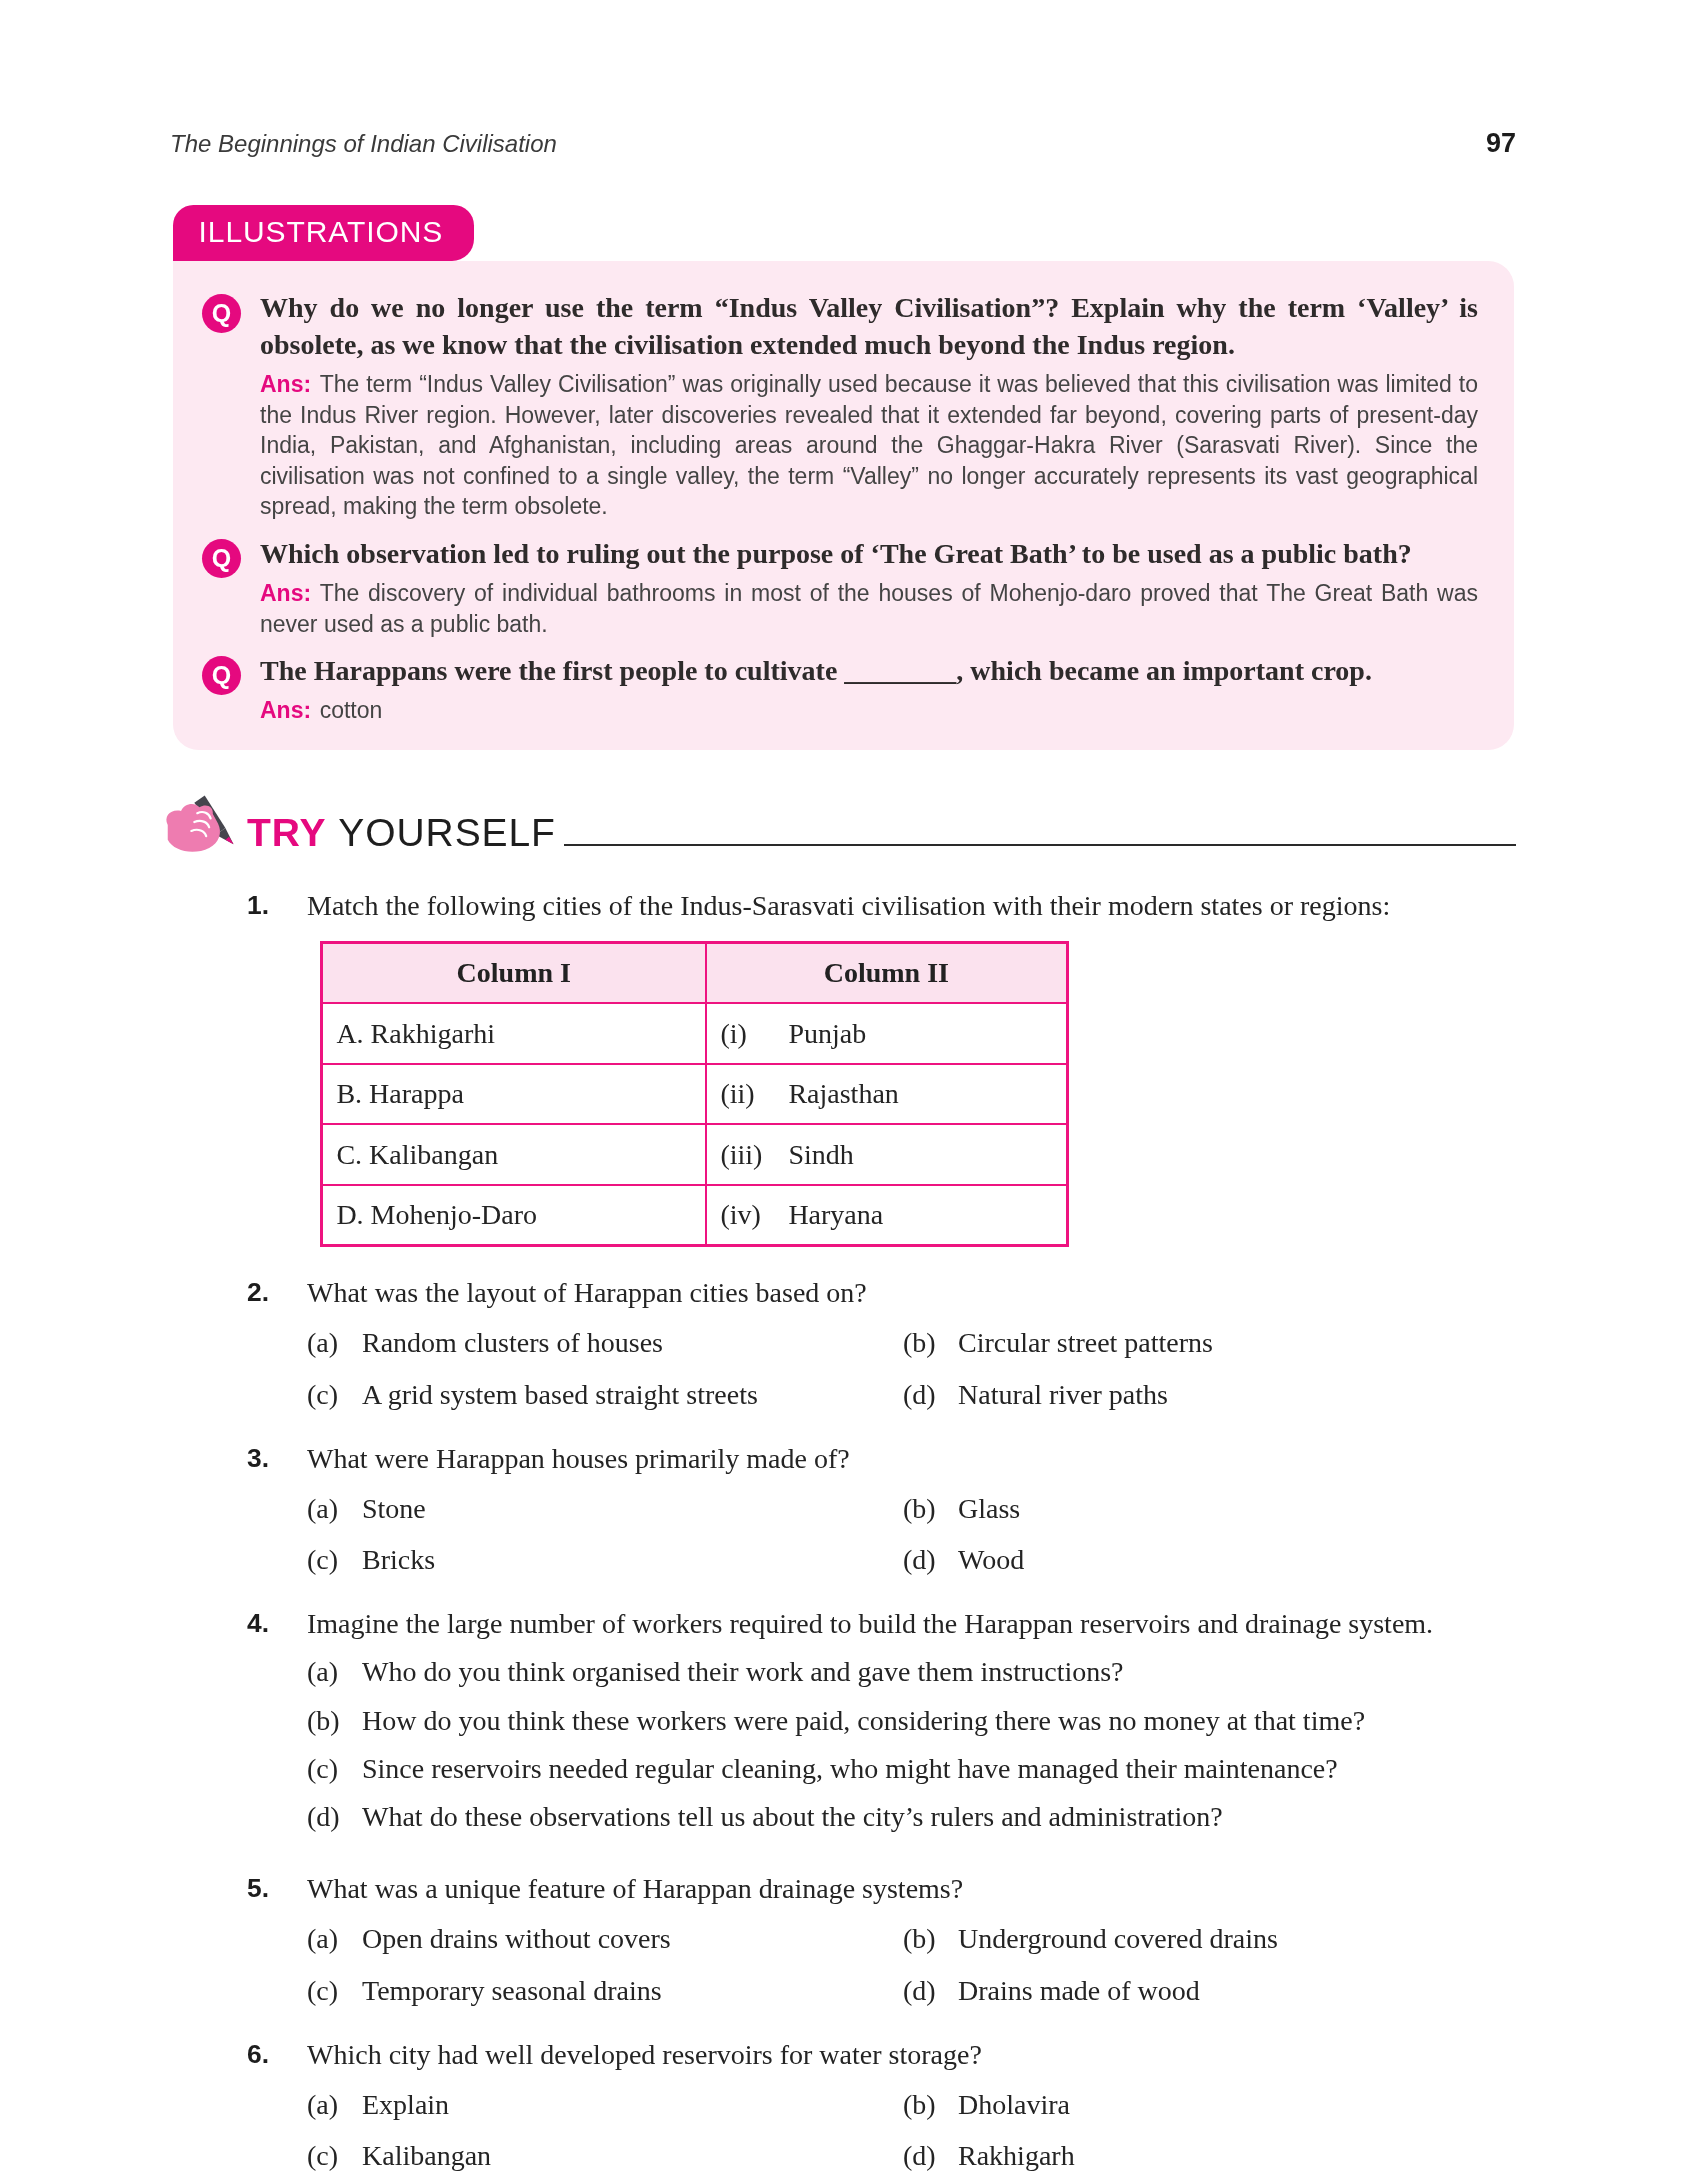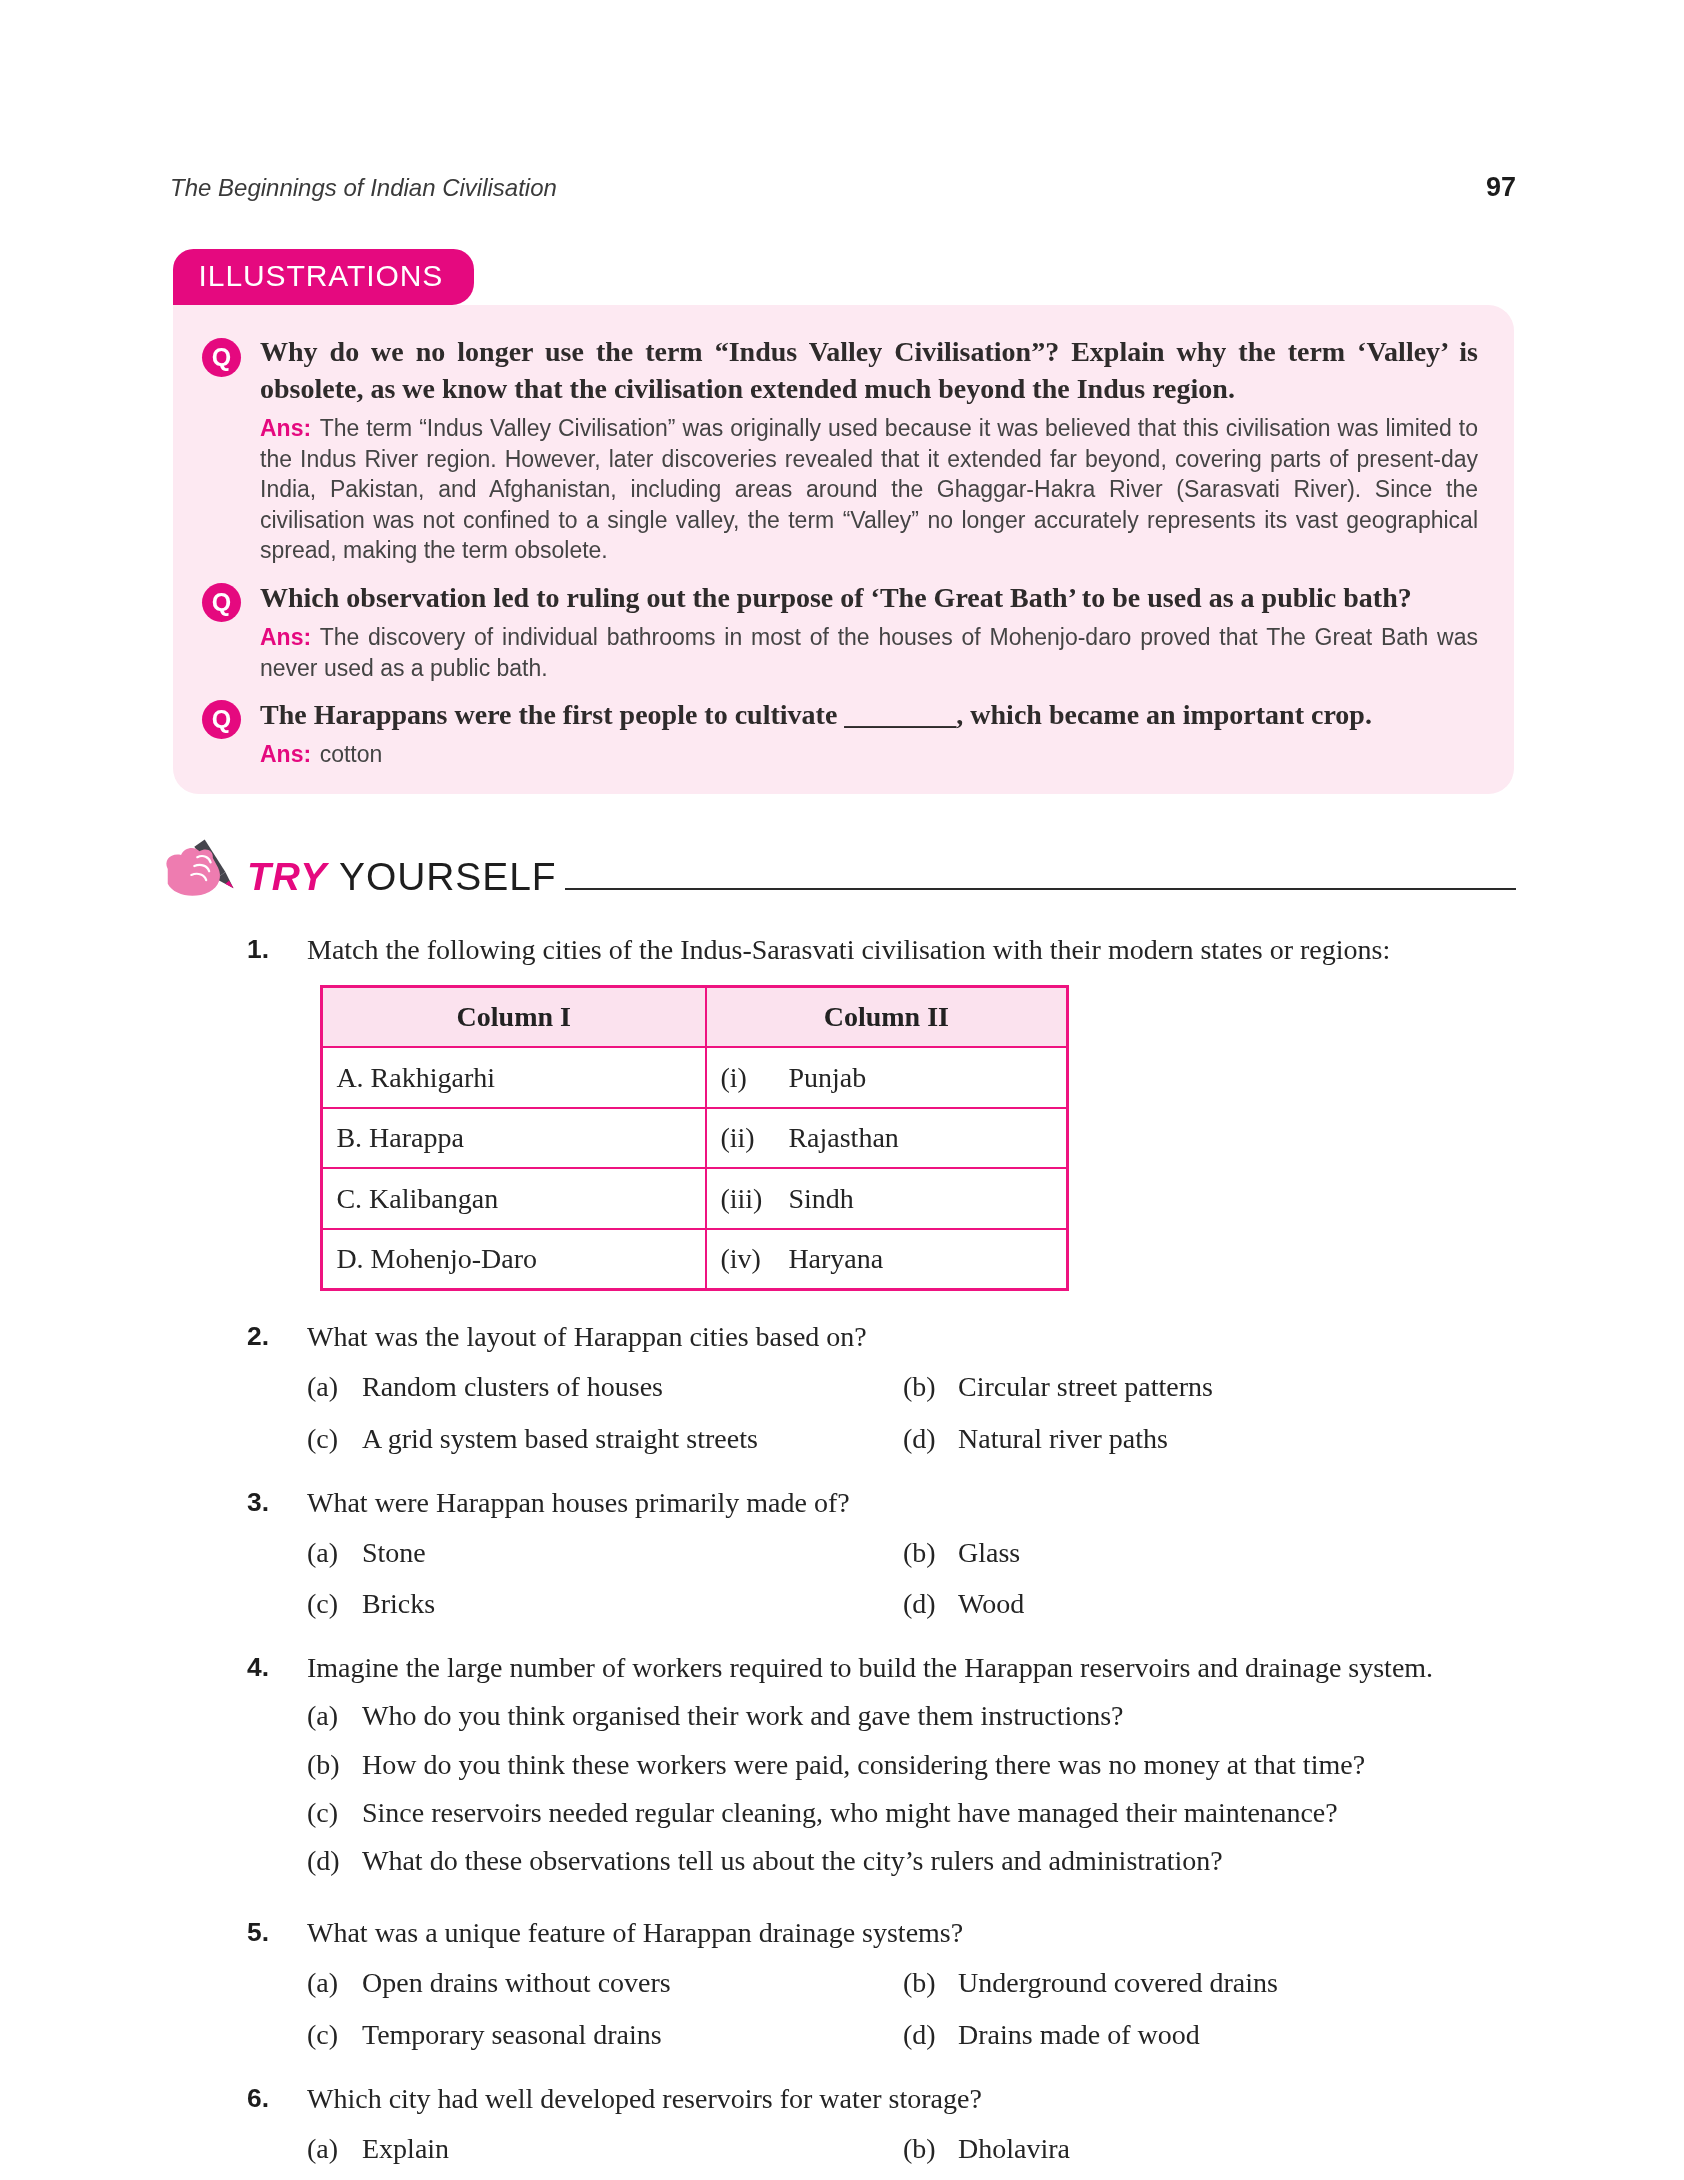--- a/index.html
+++ b/index.html
@@ -1,21 +1,21 @@
 <!DOCTYPE html>
 <html style="font-size:13.6px"><head>
 <meta charset="utf-8">
 <style>
   html,body{margin:0;padding:0;background:#ffffff;}
   .page{position:relative;width:1684px;height:2181px;overflow:hidden;background:#ffffff;
         font-family:"Liberation Serif",serif;}
 
   
   .header{display:flex;justify-content:space-between;align-items:baseline;
-          padding:128px 168px 0 170px;margin-top:44px;}
+          padding:128px 168px 0 170px;}
   .h-title{font-family:"Liberation Sans",sans-serif;font-style:italic;font-size:24px;color:#3a3a3a;}
   .h-page{font-family:"Liberation Sans",sans-serif;font-weight:bold;font-size:27px;color:#1c1c1c;}
 
   
   .illus-box{margin:46px 170px 0 173px;}
   .illus-tab{width:max-content;height:53px;display:flex;align-items:center;
              background:#e5097f;color:#ffffff;border-radius:20.4px 20.4px 22px 0;
              padding:0 31px 3.4px 25.6px;font-family:"Liberation Sans",sans-serif;
              font-size:30px;letter-spacing:0.9px;}
   .illus-body{background:#fde9f2;border-radius:0 25.6px 25.6px 25.6px;
@@ -28,21 +28,21 @@
   .qa-content{flex:1;min-width:0;}
   .q-text{font-weight:bold;font-size:28px;line-height:1.30;color:#2e2b2b;text-align:justify;}
   .a-text{font-family:"Liberation Sans",sans-serif;font-size:23px;line-height:1.33;
           color:#444444;text-align:justify;margin-top:6px;}
   .ans-label{color:#e5097f;font-weight:bold;margin-right:8.5px;margin-top:48px;}
 
   
   .try-heading{display:flex;align-items:flex-end;margin:44px 168px 0 160px;}
   .try-icon{flex:0 0 auto;margin:0 5.1px -6.8px 0;}
   .w-try{font-family:"Liberation Sans",sans-serif;font-weight:bold;font-size:39px;
-         color:#e5097f;letter-spacing:0.9px;margin-right:12px;font-style:italic;}
+         color:#e5097f;letter-spacing:0.9px;margin-right:12px;}
   .w-yourself{font-family:"Liberation Sans",sans-serif;font-size:39px;color:#1e1e1e;
               letter-spacing:0.9px;}
   .try-rule{flex:1;border-bottom:2.6px solid #2a2a2a;margin:0 0 8.5px 8.5px;}
 
   
   .questions{margin:31px 168px 0 247px;}
   .q-item{display:flex;margin-bottom:24px;}
   .q-num{flex:0 0 60px;font-family:"Liberation Sans",sans-serif;font-weight:bold;
          font-size:26.4px;line-height:1.5;color:#1d1d1d;}
   .q-body{flex:1;min-width:0;font-size:28px;line-height:1.42;color:#242424;text-align:justify;}

